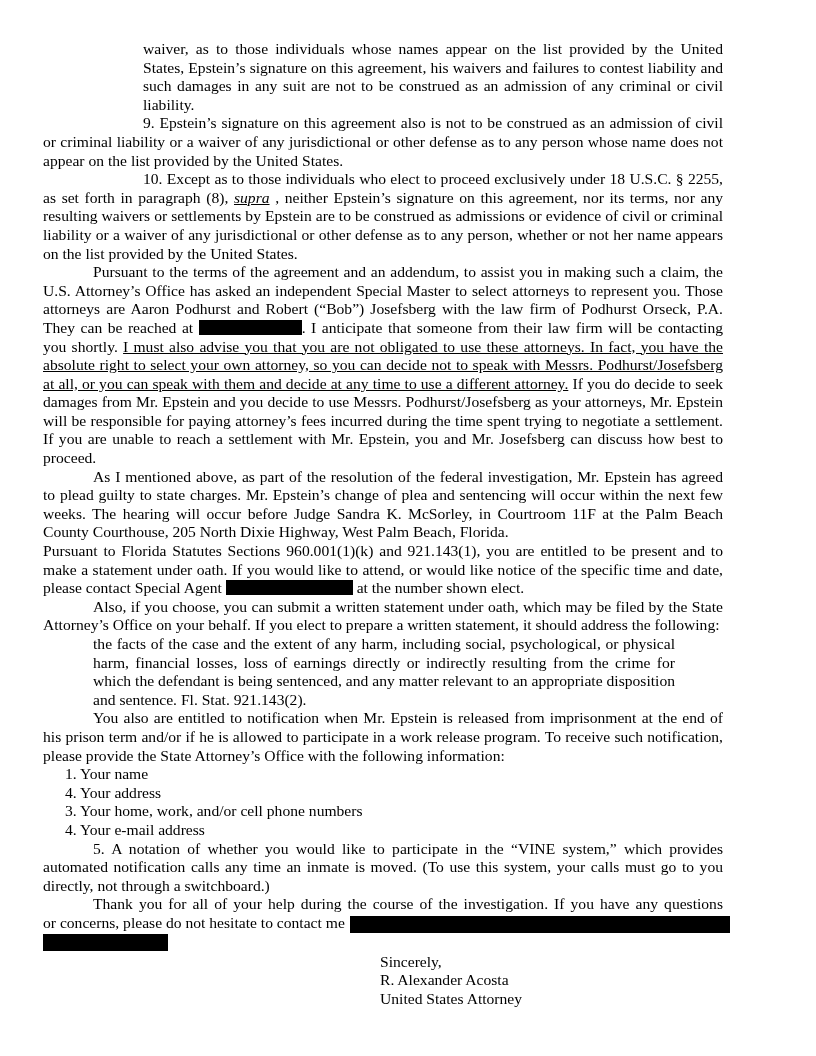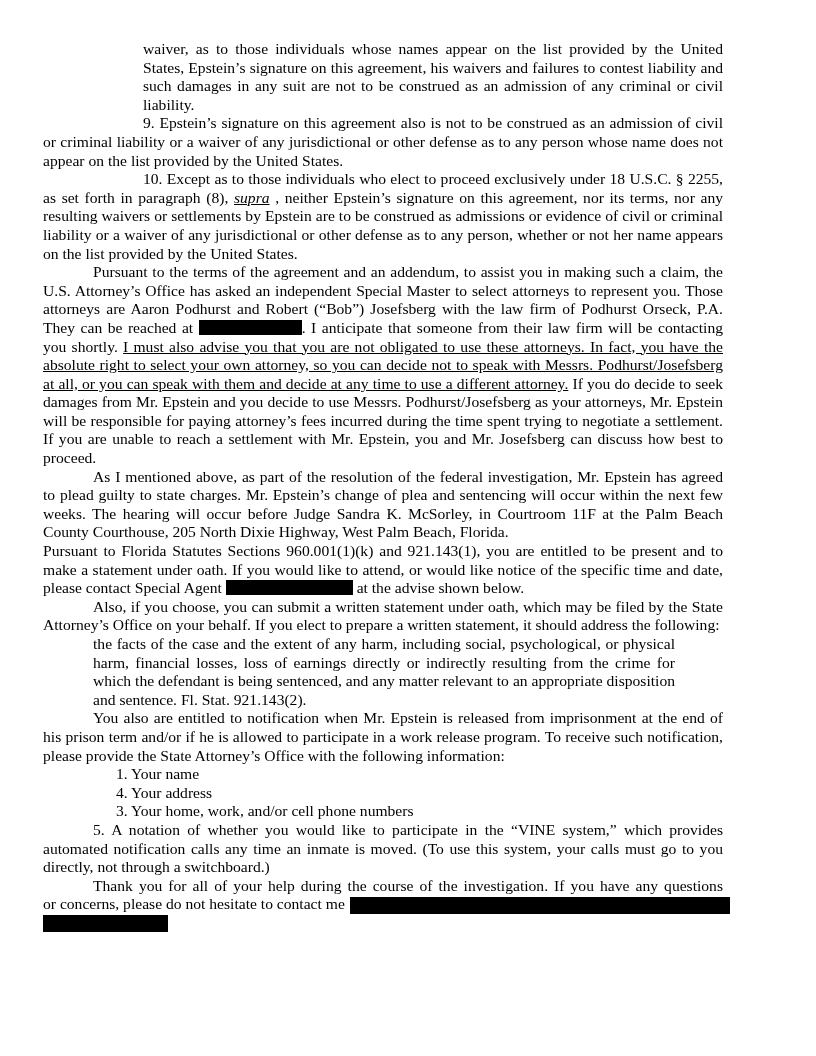--- a/index.html
+++ b/index.html
@@ -21,21 +21,21 @@
     width: 816px;
     height: 900px;
     padding: 40px 93px 0 43px;
   }
   p { margin: 0; text-align: justify; }
   .bq { margin-left: 100px; }            
   .pnum { text-indent: 100px; }          
   .para { text-indent: 50px; }           
   .noind { text-indent: 0; }
   .facts { margin-left: 50px; margin-right: 48px; }
-  .list-item { margin-left: 73px; text-align: left; }
+  .list-item { margin-left: 22px; text-align: left; }
   .ul { text-decoration: underline; }
   .it { font-style: italic; text-decoration: underline; }
   .redact {
     display: inline-block;
     background: #000000;
     height: 15px;
     vertical-align: -2px;
   }
   .r-phone { width: 103px; }
   .r-agent { width: 127px; }
@@ -73,39 +73,45 @@
   <p class="bq">waiver, as to those individuals whose names appear on the list provided by the United States, Epstein’s signature on this agreement, his waivers and failures to contest liability and such damages in any suit are not to be construed as an admission of any criminal or civil liability.</p>
 
   <p class="pnum">9. Epstein’s signature on this agreement also is not to be construed as an admission of civil or criminal liability or a waiver of any jurisdictional or other defense as to any person whose name does not appear on the list provided by the United States.</p>
 
   <p class="pnum"><span>10. Except as to those individuals who elect to proceed exclusively under 18 U.S.C. § 2255, as set forth in paragraph (8), </span><span class="it">supra</span><span> , neither Epstein’s signature on this agreement, nor its terms, nor any resulting waivers or settlements by Epstein are to be construed as admissions or evidence of civil or criminal liability or a waiver of any jurisdictional or other defense as to any person, whether or not her name appears on the list provided by the United States.</span></p>
 
   <p class="para"><span>Pursuant to the terms of the agreement and an addendum, to assist you in making such a claim, the U.S. Attorney’s Office has asked an independent Special Master to select attorneys to represent you. Those attorneys are Aaron Podhurst and Robert (“Bob”) Josefsberg with the law firm of Podhurst Orseck, P.A.  They can be reached at </span><span class="redact r-phone"></span><span>.  I anticipate that someone from their law firm will be contacting you shortly.  </span><span class="ul">I must also advise you that you are not obligated to use these attorneys.  In fact, you have the absolute right to select your own attorney, so you can decide not to speak with Messrs. Podhurst/Josefsberg at all, or you can speak with them and decide at any time to use a different attorney.</span><span>  If you do decide to seek damages from Mr. Epstein and you decide to use Messrs. Podhurst/Josefsberg as your attorneys, Mr. Epstein will be responsible for paying attorney’s fees incurred during the time spent trying to negotiate a settlement.  If you are unable to reach a settlement with Mr. Epstein, you and Mr. Josefsberg can discuss how best to proceed.</span></p>
 
   <p class="para">As I mentioned above, as part of the resolution of the federal investigation, Mr. Epstein has agreed to plead guilty to state charges.  Mr. Epstein’s change of plea and sentencing will occur within the next few weeks.  The hearing will occur before Judge Sandra K. McSorley, in Courtroom 11F at the Palm Beach County Courthouse, 205 North Dixie Highway, West Palm Beach, Florida.</p>
 
-  <p class="noind"><span>Pursuant to Florida Statutes Sections 960.001(1)(k) and 921.143(1), you are entitled to be present and to make a statement under oath.  If you would like to attend, or would like notice of the specific time and date, please contact Special Agent </span><span class="redact r-agent"></span><span> at the advise shown below.</span></p>
+  <p class="noind"><span>Pursuant to Florida Statutes Sections 960.001(1)(k) and 921.143(1), you are entitled to be present and to make a statement under oath.  If you would like to attend, or would like notice of the specific time and date, please contact Special Agent </span><span class="redact r-agent"></span><span> at the number shown elect.</span></p>
 
   <p class="para">Also, if you choose, you can submit a written statement under oath, which may be filed by the State Attorney’s Office on your behalf.  If you elect to prepare a written statement, it should address the following:</p>
 
   <p class="facts">the facts of the case and the extent of any harm, including social, psychological, or physical harm, financial losses, loss of earnings directly or indirectly resulting from the crime for which the defendant is being sentenced, and any matter relevant to an appropriate disposition and sentence.  Fl. Stat. 921.143(2).</p>
 
   <p class="para">You also are entitled to notification when Mr. Epstein is released from imprisonment at the end of his prison term and/or if he is allowed to participate in a work release program.  To receive such notification, please provide the State Attorney’s Office with the following information:</p>
 
   <div>
     <div class="list-item">1. Your name</div>
     <div class="list-item">4. Your address</div>
     <div class="list-item">3. Your home, work, and/or cell phone numbers</div>
+    <div class="list-item">4. Your e-mail address</div>
   </div>
 
   <p class="para">5. A notation of whether you would like to participate in the “VINE system,” which provides automated notification calls any time an inmate is moved.  (To use this system, your calls must go to you directly, not through a switchboard.)</p>
 
   <div>
     <p class="closing-line1">Thank you for all of your help during the course of the investigation.  If you have any questions</p>
     <div class="closing-line2">
       <span>or concerns, please do not hesitate to contact me</span>
       <span class="fill"></span>
     </div>
     <div class="r-block"></div>
   </div>
 
+  <div class="sig">
+    <div>Sincerely,</div>
+    <div>R. Alexander Acosta</div>
+    <div>United States Attorney</div>
+  </div>
 
 </div>
 
 </body></html>

